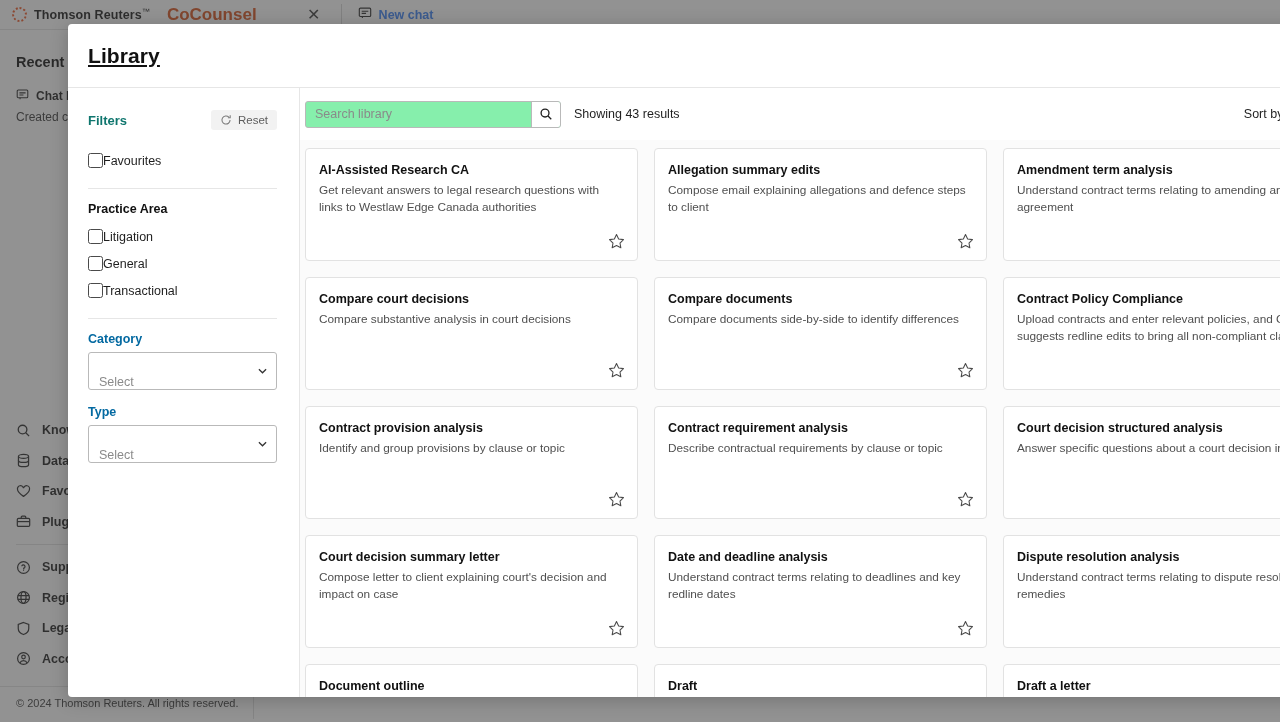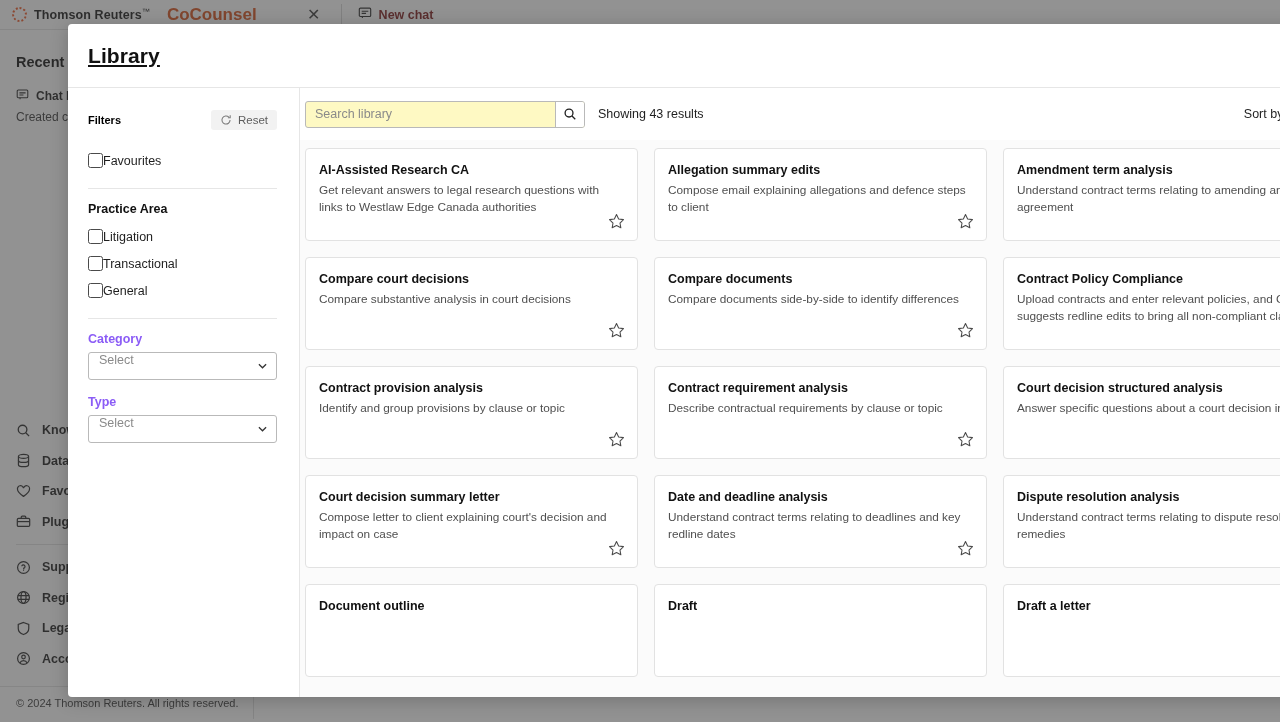--- a/index.html
+++ b/index.html
@@ -37,21 +37,21 @@
   }
   #close-tab-btn {
     margin-left: 44px; width: 26px; height: 26px;
     display: flex; align-items: center; justify-content: center;
     color: #3c3c3c; font-size: 16px; font-weight: 300;
     cursor: pointer;
   }
   #tab-divider { width: 1px; height: 22px; background: #d7d7d7; margin-left: 14px; }
   #new-chat-tab {
     display: flex; align-items: center; gap: 7px;
-    margin-left: 16px; font-size: 12.5px; font-weight: bold; color: #7f1d1d;
+    margin-left: 16px; font-size: 12.5px; font-weight: bold; color: #3b82f6;
     cursor: pointer;
   }
 
   #left-sidebar {
     position: absolute; top: 30px; left: 0; width: 253px; bottom: 32px;
     background: #ffffff;
     border-right: 1px solid #e4e4e4;
     padding: 14px 16px 0 16px;
   }
   #recent-title { font-size: 14.5px; font-weight: bold; color: #111; margin: 10px 0 18px 0; }
@@ -104,42 +104,42 @@
   #modal-title { font-size: 21px; font-weight: bold; color: #111; letter-spacing: .1px; text-decoration: underline; }
   #modal-body { flex: 1 1 auto; display: flex; min-height: 0; }
 
   
   #filters-pane {
     width: 232px; flex: 0 0 auto;
     border-right: 1px solid #e6e6e6;
     padding: 22px 22px 0 20px;
   }
   #filters-head { display: flex; align-items: center; justify-content: space-between; margin-bottom: 17px; }
-  #filters-label { font-size: 11px; font-weight: bold; color: #000000; }
+  #filters-label { font-size: 13px; font-weight: bold; color: #0f766e; }
   #reset-button {
     display: flex; align-items: center; gap: 6px;
     background: #f2f2f2; border: none; border-radius: 3px;
     padding: 4px 9px; font-size: 11.5px; color: #5d5d5d;
     font-family: inherit; cursor: pointer;
   }
   #reset-button svg { width: 12px; height: 12px; display: block; }
 
   .chk-row { display: flex; align-items: center; height: 27px; cursor: pointer; }
   .chk-box {
     width: 15px; height: 15px; border: 1.4px solid #4a4a4a;
     border-radius: 2.5px; background: #fff; flex: 0 0 auto;
   }
   .chk-label { font-size: 12.5px; color: #1f1f1f; }
   .f-divider { height: 1px; background: #e6e6e6; margin: 14px 0 13px 0; }
   .f-group-title { font-size: 12.5px; font-weight: bold; color: #111; margin-bottom: 7px; }
-  .f-field-label { font-size: 12.5px; font-weight: bold; color: #8b5cf6; margin: 0 0 6px 0; }
+  .f-field-label { font-size: 12.5px; font-weight: bold; color: #0369a1; margin: 0 0 6px 0; }
   .f-select {
     position: relative;
-    height: 28px; border: 1px solid #b9b9b9; border-radius: 3px;
-    background: #fff; display: flex; align-items: flex-start;
+    height: 38px; border: 1px solid #b9b9b9; border-radius: 3px;
+    background: #fff; display: flex; align-items: flex-end;
     padding: 0 10px; cursor: pointer; margin-bottom: 15px;
   }
   .f-select-text { font-size: 12.5px; color: #8a8a8a; }
   .f-caret {
     position: absolute; right: 9px; top: 50%; margin-top: -3px;
     width: 9px; height: 6px; color: #333;
   }
   .f-caret svg { width: 9px; height: 6px; display: block; }
 
   
@@ -149,23 +149,23 @@
     background: #fbfbfb;
   }
   #results-toolbar {
     flex: 0 0 auto; height: 52px;
     display: flex; align-items: center;
     padding: 0 20px 0 5px;
     background: #ffffff;
   }
   #search-wrap {
     display: flex; align-items: stretch;
-    width: 280px; height: 27px;
+    width: 256px; height: 27px;
     border: 1px solid #b9b9b9; border-radius: 3px; overflow: hidden;
-    background: #fef9c3;
+    background: #86efac;
     justify-content: flex-end;
   }
   #search-input {
     flex: 1 1 auto; border: none; outline: none;
     padding: 0 9px; font-size: 12.5px; font-family: inherit; color: #1f1f1f;
     background: transparent;
   }
   #search-input::placeholder { color: #8a8a8a; }
   #search-go-button {
     width: 29px; flex: 0 0 auto; border: none; border-left: 1px solid #b9b9b9;
@@ -181,21 +181,21 @@
     overflow: hidden;
     padding: 8px 0 0 0;
   }
   #cards-grid {
     display: grid;
     grid-template-columns: repeat(3, 333px);
     gap: 16px;
     padding: 0 0 0 5px;
   }
   .card {
-    height: 93px;
+    height: 113px;
     background: #ffffff;
     border: 1px solid #e2e2e2;
     border-radius: 4px;
     padding: 13px 14px 0 13px;
     position: relative;
     cursor: pointer;
   }
   .card-title {
     font-size: 12.5px; font-weight: bold; color: #111; margin-bottom: 4px;
     line-height: 1.3;
@@ -364,25 +364,25 @@
 
       <div class="f-divider"></div>
 
       <div class="f-group-title">Practice Area</div>
       <div class="chk-row">
         <span class="chk-box"></span>
         <span class="chk-label">Litigation</span>
       </div>
       <div class="chk-row">
         <span class="chk-box"></span>
-        <span class="chk-label">Transactional</span>
+        <span class="chk-label">General</span>
       </div>
       <div class="chk-row">
         <span class="chk-box"></span>
-        <span class="chk-label">General</span>
+        <span class="chk-label">Transactional</span>
       </div>
 
       <div class="f-divider"></div>
 
       <div class="f-field-label">Category</div>
       <div class="f-select">
         <span class="f-select-text">Select</span>
         <span class="f-caret">
             <svg viewBox="0 0 10 6" fill="none" stroke="#333" stroke-width="1.4">
               <path d="M1 1 5 5 9 1"></path>

